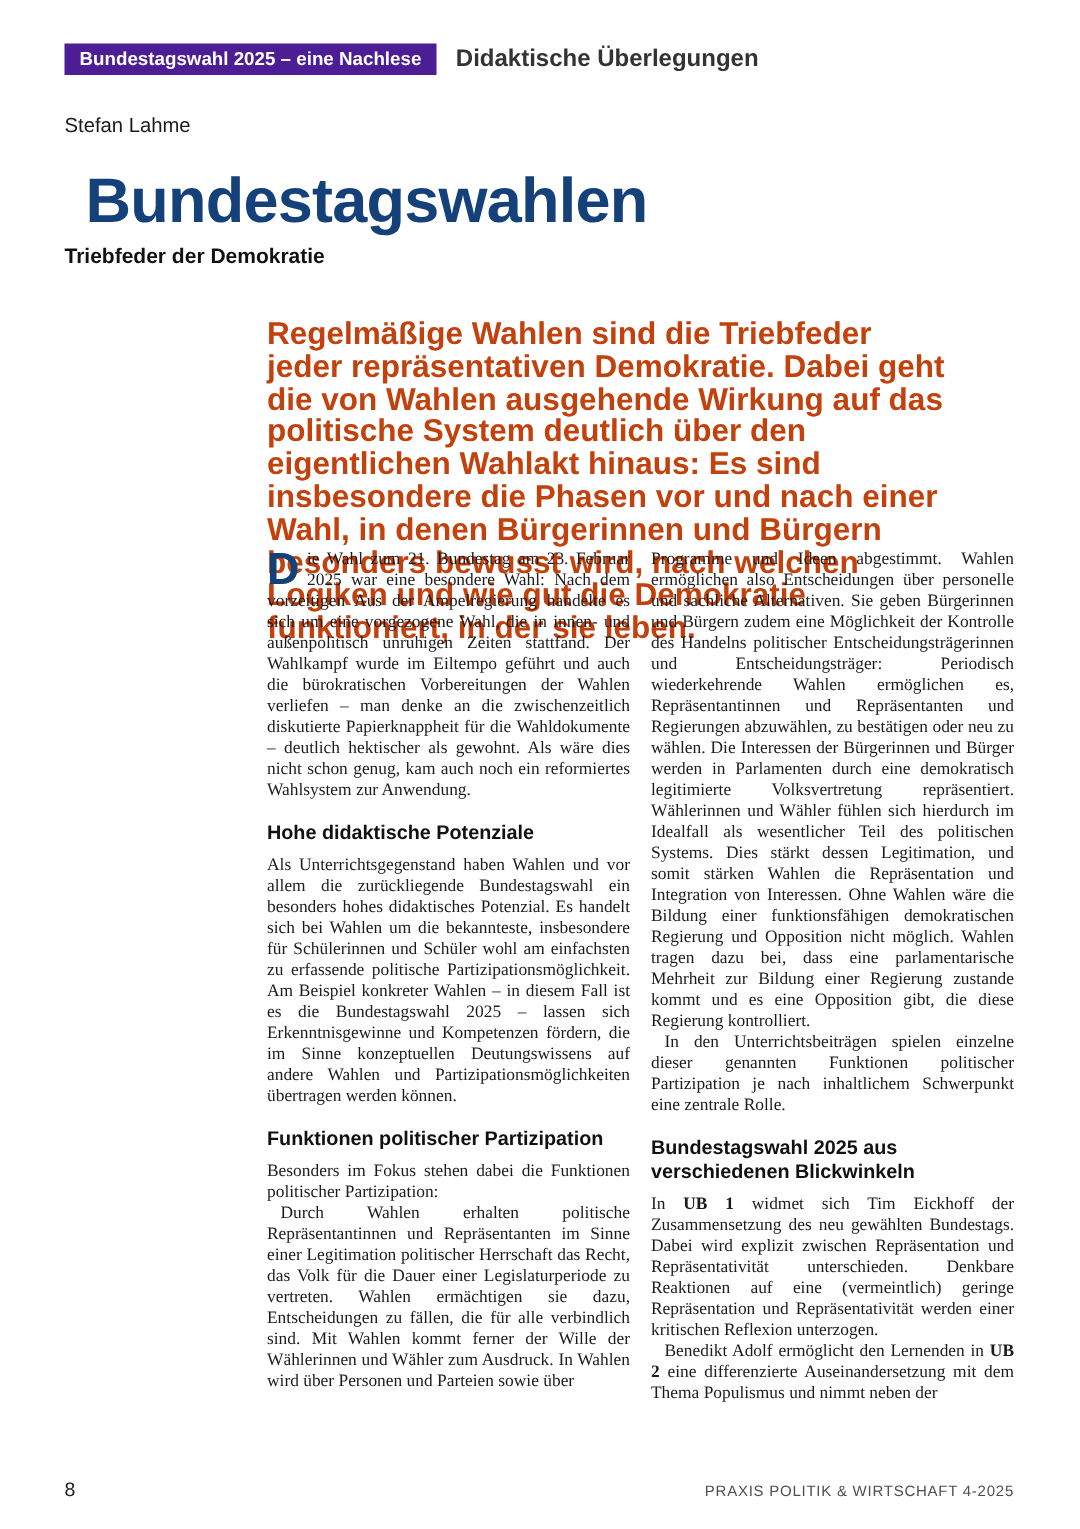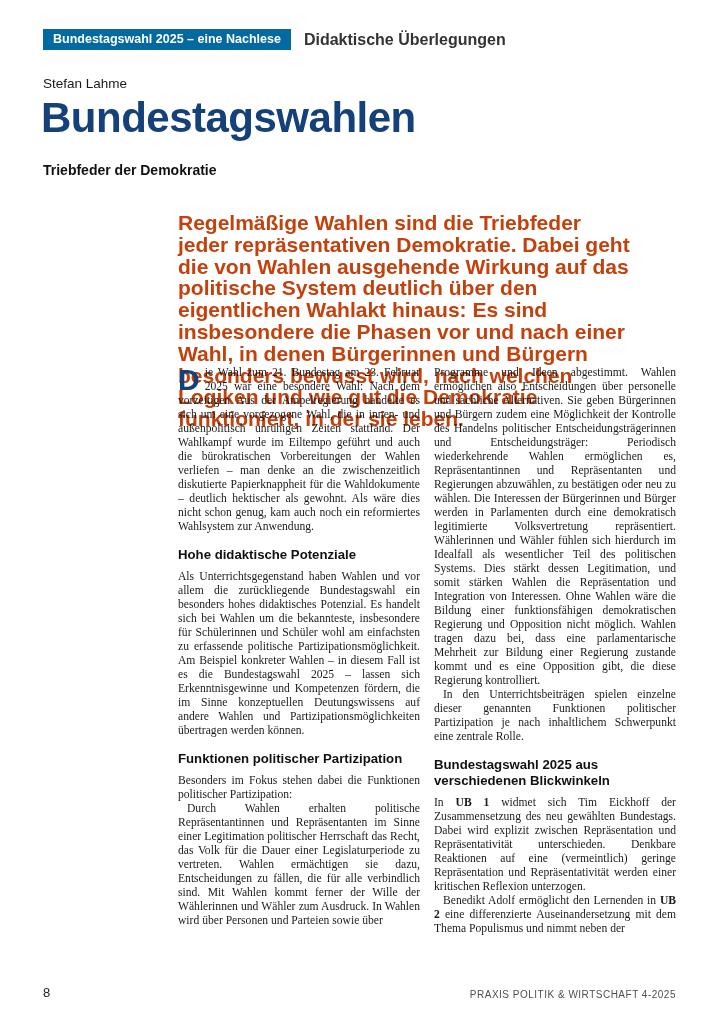--- a/index.html
+++ b/index.html
@@ -11,39 +11,39 @@
     position: relative;
     overflow: hidden;
   }
 
   
   .kicker-row {
     position: absolute; top: 29px; left: 43px;
     display: flex; align-items: center; gap: 13px;
   }
   .kicker-tag {
-    background: #0369a1; color: #ffffff;
+    background: #4c1d95; color: #ffffff;
     font-weight: bold; font-size: 12.5px;
     padding: 3px 10px 4px 10px;
     white-space: nowrap;
   }
   .kicker-section {
     color: #333333; font-weight: bold; font-size: 16px;
     white-space: nowrap;
   }
 
   .author {
     position: absolute; top: 76px; left: 43px;
     font-size: 13.5px; color: #1a1a1a;
   }
   .title {
     position: absolute; top: 94px; left: 41px;
     font-size: 42px; font-weight: bold;
     color: #14417a; letter-spacing: -0.5px;
-    margin: 0;
+    margin: 16px;
   }
   .subtitle {
     position: absolute; top: 162px; left: 43px;
     font-size: 14px; font-weight: bold;
     color: #111111; margin: 0;
   }
 
   .lead {
     position: absolute; top: 212px; left: 178px; width: 452px;
     font-size: 21px; font-weight: bold;

